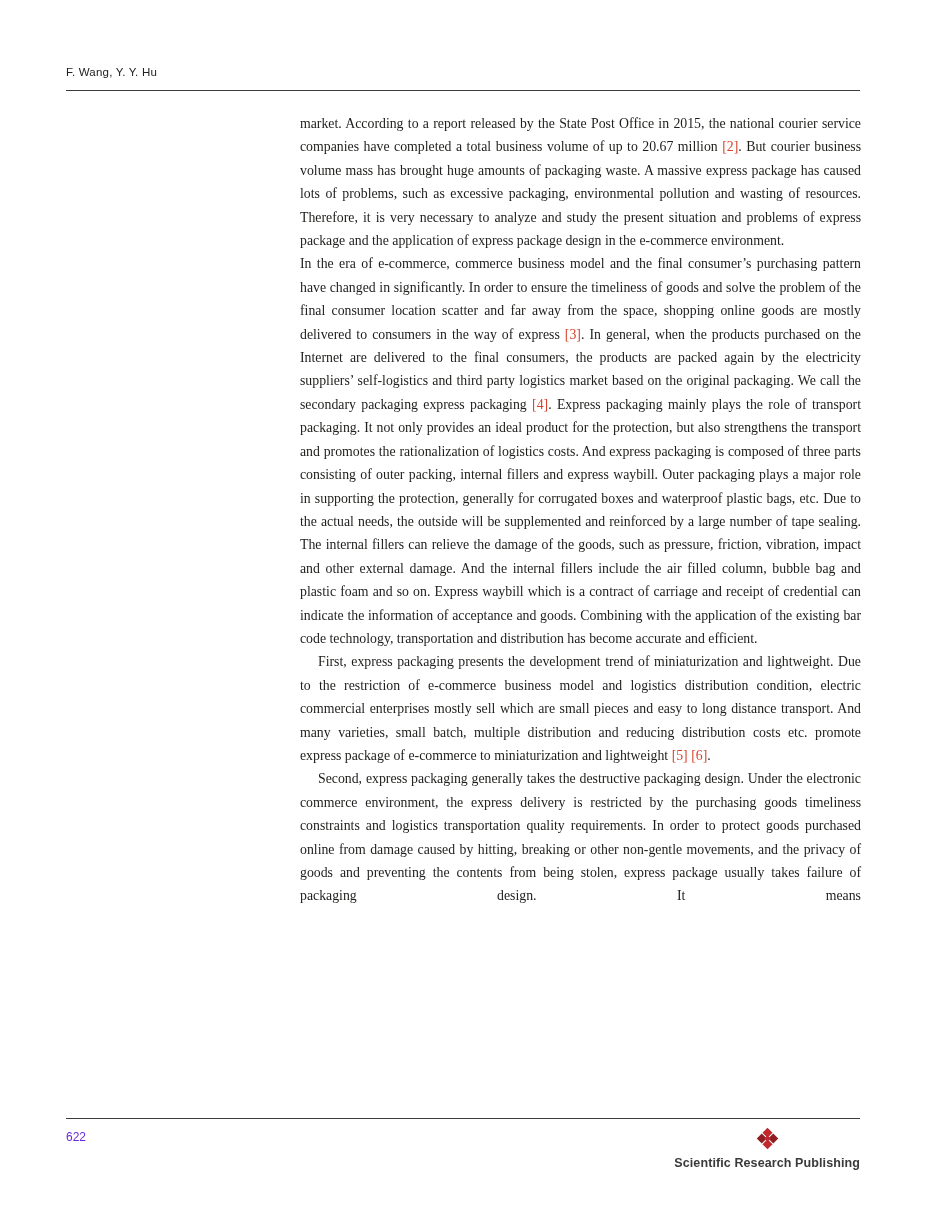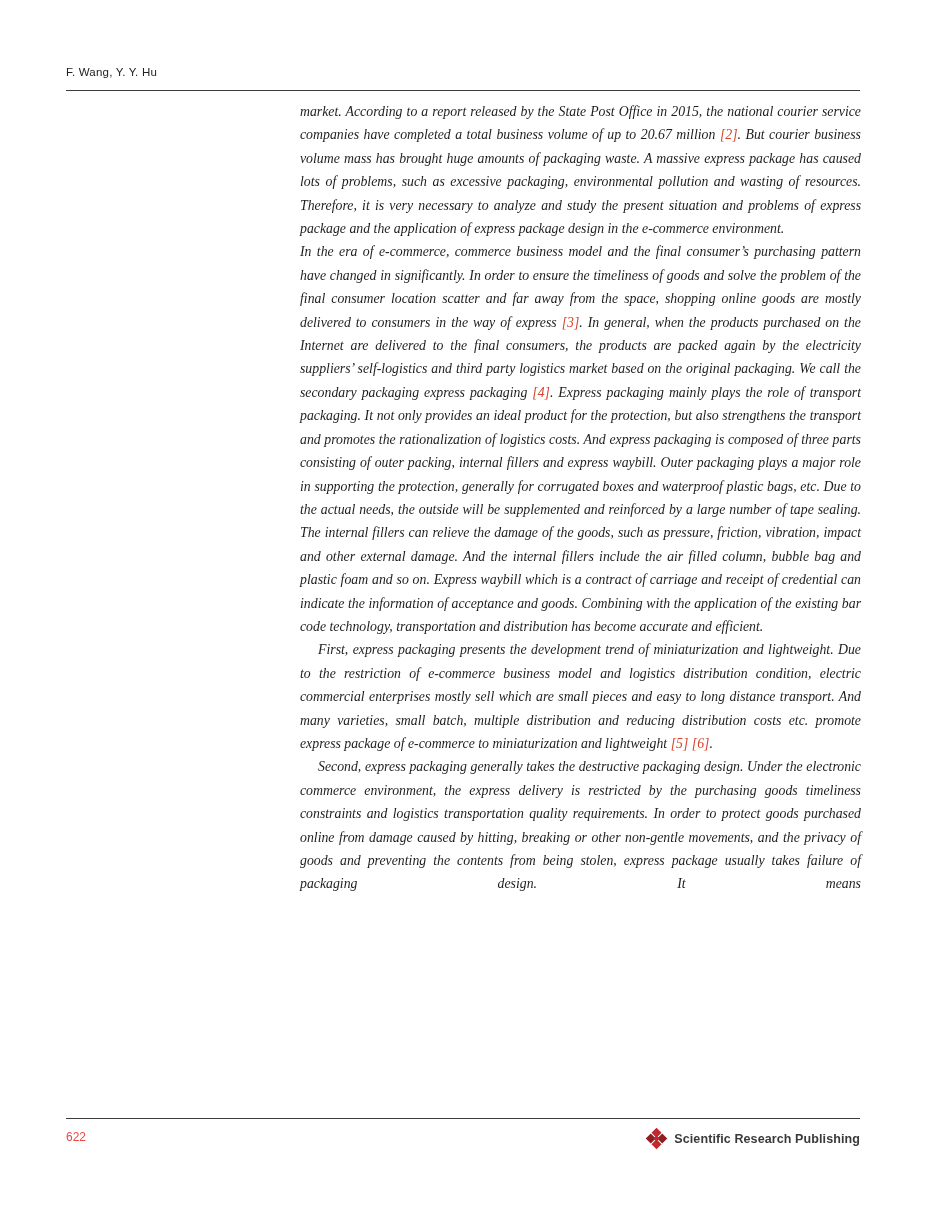--- a/index.html
+++ b/index.html
@@ -28,23 +28,22 @@
     left: 66px;
     width: 794px;
     border-top: 1px solid #3c3c3c;
     height: 0;
   }
   .header-rule { top: 90px; }
   .footer-rule { top: 1118px; }
   .content {
     position: absolute;
     left: 300px;
-    top: 100px;
+    top: 112px;
     width: 561px;
-    font-style: italic;
   }
   .content p {
     margin: 0;
     text-align: justify;
     font-size: 13.8px;
     line-height: 23.4px;
   }
   .content p.indent { text-indent: 18px; }
   .content p.runover { text-align-last: justify; }
   .section-heading {
@@ -58,29 +57,30 @@
     color: var(--citation, #d6432c);
     text-decoration: none;
     cursor: pointer;
   }
   .page-number {
     position: absolute;
     left: 66px;
     top: 1130px;
     font-family: "Liberation Sans", sans-serif;
     font-size: 12px;
-    color: #ef4444;
+    color: #6d28d9;
   }
   .publisher {
     position: absolute;
     right: 66px;
     top: 1127px;
     display: flex;
     align-items: center;
     gap: 6px;
+    flex-direction: column;
   }
   .logo-flower { width: 23px; height: 23px; display: block; }
   .petal { fill: var(--logo_red, #c1272d); }
   .petal-dark { fill: var(--logo_red_dark, #8f1d22); }
   .publisher-name {
     font-family: "Liberation Sans", sans-serif;
     font-size: 12.5px;
     font-weight: bold;
     color: #3a3a3a;
     letter-spacing: 0.1px;

